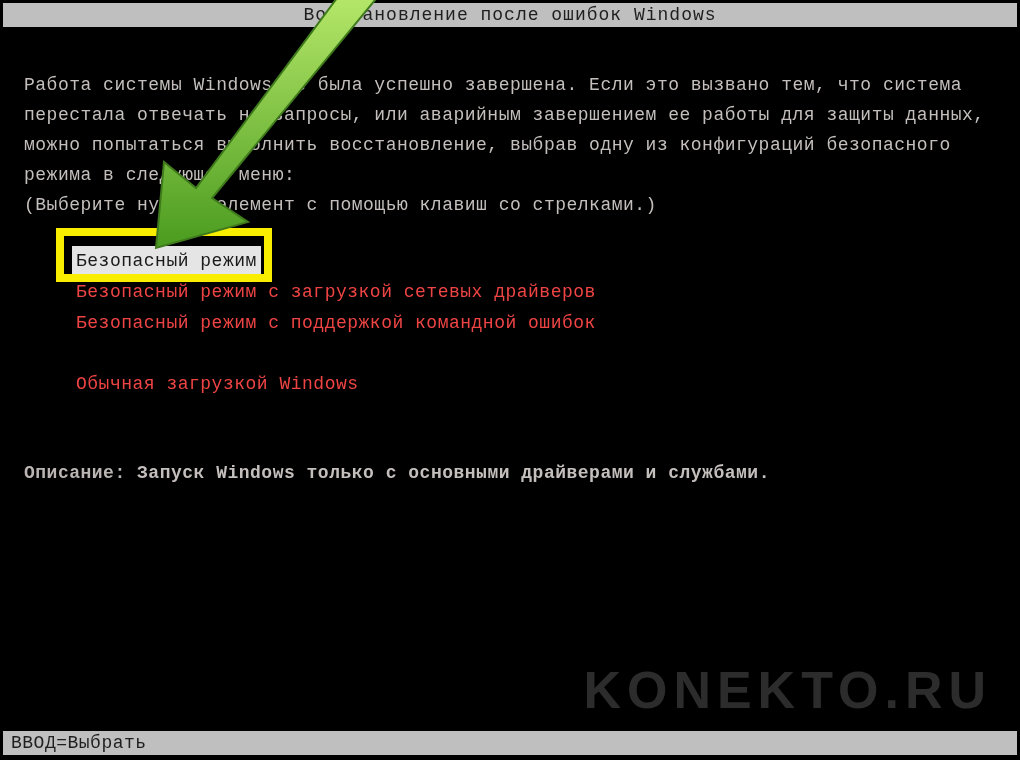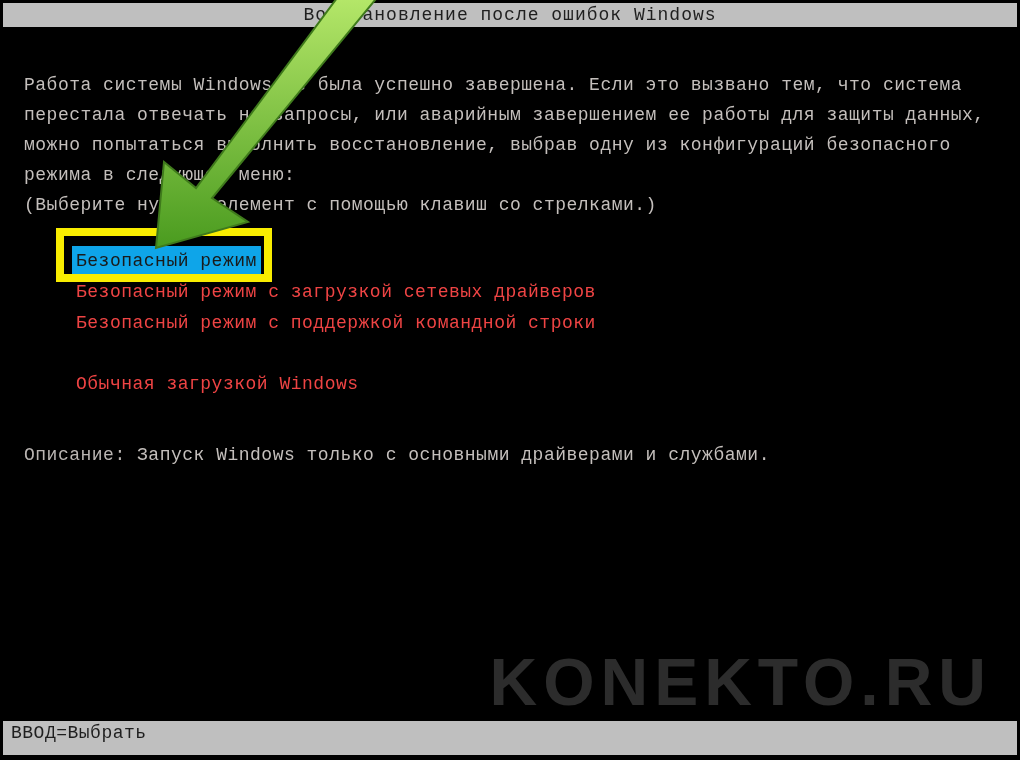--- a/index.html
+++ b/index.html
@@ -48,59 +48,60 @@
     left:72px;
     line-height:30px;
   }
   .menu-item{
     color:#ef4444;
     padding:0 4px;
     display:inline-block;
     margin-bottom:1px;
   }
   .menu-item.selected{
-    background:#0ea5e9;
+    background:#e5e5e5;
     color:#1a1a1a;
   }
   .highlight-box{
     position:absolute;
     top:228px;
     left:56px;
     width:216px;
     height:54px;
     border:8px solid #f9ed00;
     box-sizing:border-box;
     pointer-events:none;
   }
   .desc{
     position:absolute;
-    top:440px;
+    top:458px;
     left:24px;
     line-height:30px;
+    font-weight:bold;
   }
   .desc .label{color:#c4bfbc;opacity:.95;}
   .footer-bar{
     position:absolute;
     left:3px;
     right:3px;
     bottom:5px;
-    height:34px;
+    height:24px;
     line-height:24px;
     background:#bfbfbf;
     color:#1f1f1f;
     padding-left:8px;
     font-size:18px;
   }
   .watermark{
     position:absolute;
     bottom:40px;
     right:28px;
     font-family:Arial,Helvetica,sans-serif;
     font-weight:bold;
-    font-size:66px;
+    font-size:52px;
     letter-spacing:6px;
     color:#2c2c2c;
     user-select:none;
     pointer-events:none;
   }
   svg.arrow{
     position:absolute;
     top:-6px;
     left:140px;
     pointer-events:none;
@@ -116,21 +117,21 @@
   </div>
 
   <div class="body-text">
     <span>Работа системы Windows не была успешно завершена. Если это вызвано тем, что система перестала отвечать на запросы, или аварийным завершением ее работы для защиты данных, можно попытаться выполнить восстановление, выбрав одну из конфигураций безопасного режима в следующем меню:</span><br>
     <span>(Выберите нужный элемент с помощью клавиш со стрелками.)</span>
   </div>
 
   <div class="menu">
     <span class="menu-item selected">Безопасный режим</span><br>
     <span class="menu-item">Безопасный режим с загрузкой сетевых драйверов</span><br>
-    <span class="menu-item">Безопасный режим с поддержкой командной строки</span><br>
+    <span class="menu-item">Безопасный режим с поддержкой командной ошибок</span><br>
     <br>
     <span class="menu-item">Обычная загрузкой Windows</span>
   </div>
 
   <div class="highlight-box"></div>
 
   <svg class="arrow" width="260" height="260">
     <defs>
       <linearGradient id="ag" x1="0" y1="0" x2="0" y2="1">
         <stop offset="0" stop-color="#b6e86a"></stop>

